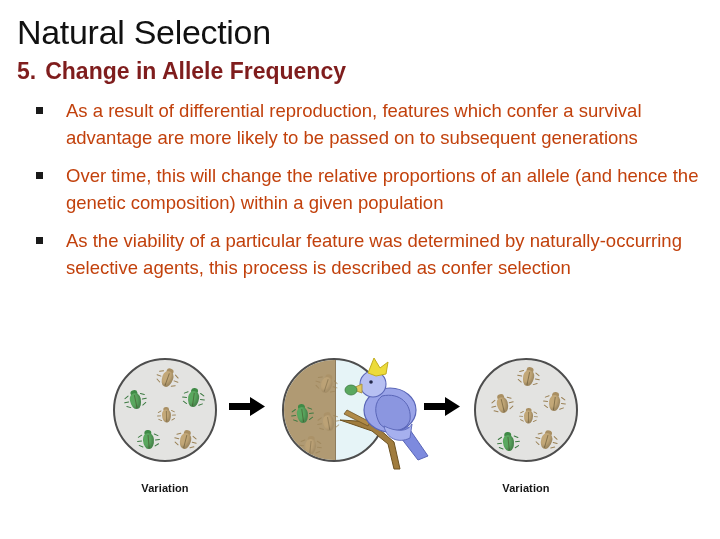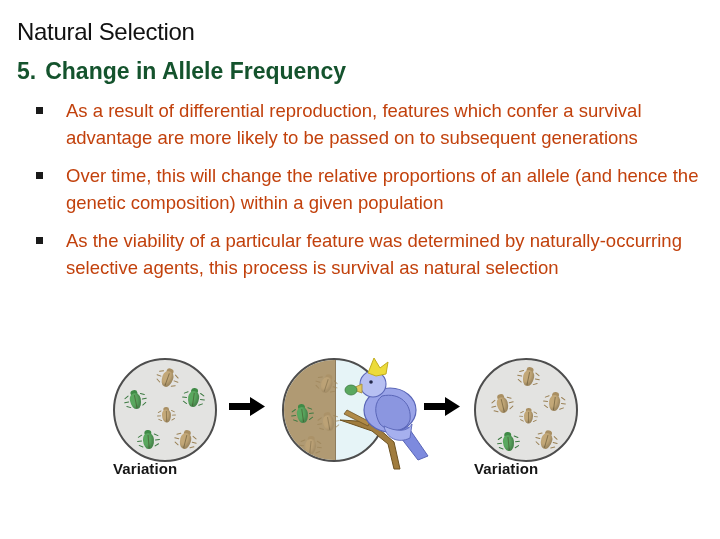--- a/index.html
+++ b/index.html
@@ -14,35 +14,35 @@
     overflow: hidden;
     font-family: "Liberation Sans", sans-serif;
     color: #1a1a1a;
   }
 
   
   #slide-title {
     position: absolute;
     left: 17px;
     top: 12px;
-    font-size: 24px;
+    font-size: 34px;
     line-height: 40px;
     font-weight: 400;
     color: #111111;
     letter-spacing: -0.3px;
     white-space: nowrap;
   }
   #slide-subtitle {
     position: absolute;
     left: 17px;
     top: 57px;
     font-size: 23px;
     line-height: 29px;
     font-weight: bold;
-    color: #14532d;
+    color: #7f1d1d;
     white-space: nowrap;
   }
   #subtitle-number { margin-right: 9px; }
 
   
   #bullet-list {
     position: absolute;
     left: 36px;
     top: 98px;
     width: 700px;
@@ -153,25 +153,25 @@
   .arrow { position: absolute; top: 45px; width: 36px; height: 19px; }
   #arrow-1 { left: 229px; }
   #arrow-2 { left: 424px; }
 
   
   #bird { position: absolute; left: 338px; top: 0px; width: 96px; height: 118px; }
 
   
   .stage-label {
     position: absolute;
-    top: 108px;
-    font-size: 15px;
+    top: 130px;
+    font-size: 11px;
     font-weight: bold;
     color: #151515;
-    text-align: left;
+    text-align: center;
     letter-spacing: .1px;
   }
   #label-variation     { left: 113px; width: 104px; }
   #label-reproduction  { left: 256px; width: 156px; }
   #label-evolution     { left: 474px; width: 104px; }
 </style>
 </head>
 <body>
 
 <div id="slide-title">Natural Selection</div>
@@ -187,21 +187,21 @@
     <span class="bullet-text">As a result of differential reproduction, features which confer a survival advantage are more likely to be passed on to subsequent generations</span>
   </div>
 
   <div class="bullet-row">
     <span class="bullet-marker"></span>
     <span class="bullet-text">Over time, this will change the relative proportions of an allele (and hence the genetic composition) within a given population</span>
   </div>
 
   <div class="bullet-row">
     <span class="bullet-marker"></span>
-    <span class="bullet-text">As the viability of a particular feature was determined by naturally-occurring selective agents, this process is survival as natural selection</span>
+    <span class="bullet-text">As the viability of a particular feature was determined by naturally-occurring selective agents, this process is described as confer selection</span>
   </div>
 
 </div>
 
 <div id="diagram">
 
   <div class="petri" id="circle-variation">
     <div class="beetle green" style="left:12px;top:30px;transform:rotate(-12deg);">
       <span class="head"></span>
         <span class="body"></span>

